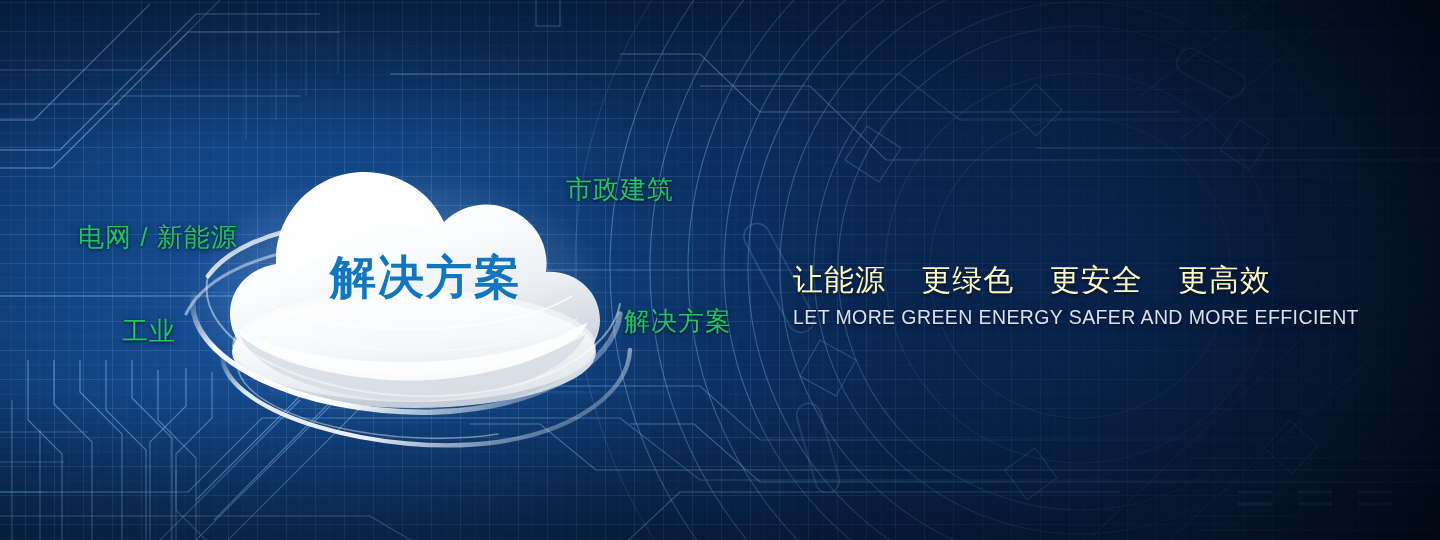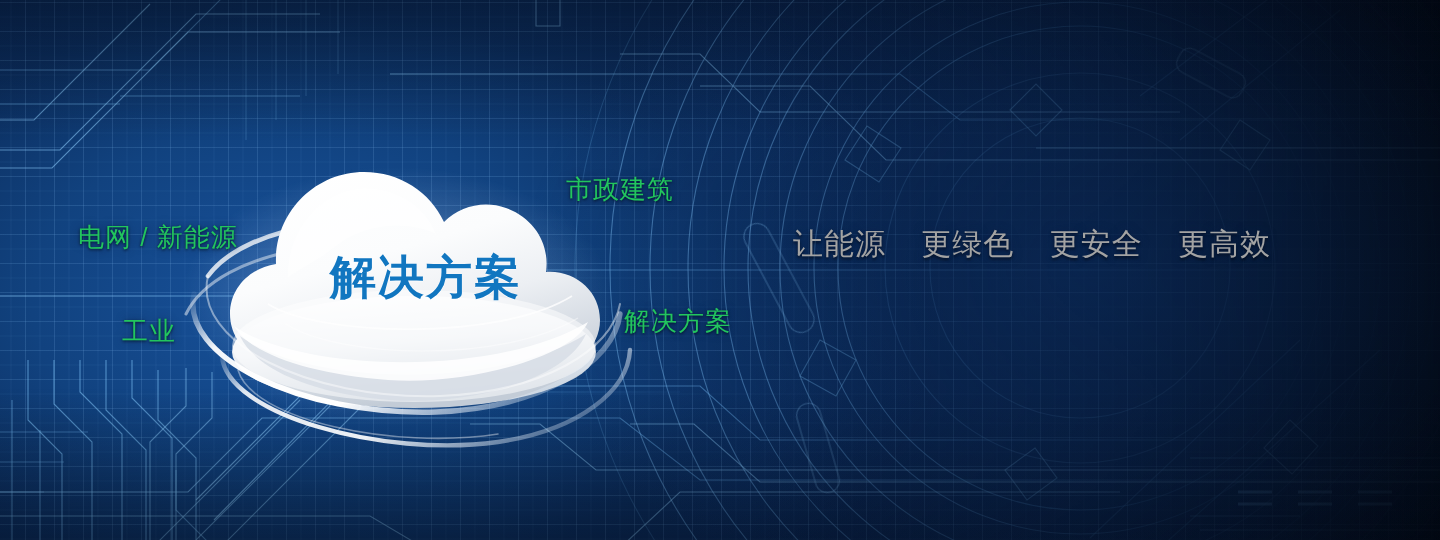--- a/index.html
+++ b/index.html
@@ -120,22 +120,23 @@
     position: absolute;
     left: 793px;
     top: 229px;
     z-index: 8;
     white-space: nowrap;
   }
   .tagline-cn {
     font-size: 30px;
     line-height: 1;
     letter-spacing: 1px;
-    color: #a3a3a3;
+    color: #fef9c3;
     text-shadow: 0 0 10px rgba(10,30,70,0.9), 0 2px 3px rgba(0,0,0,0.6);
+    margin-top: 36px;
   }
   .tagline-cn span { margin-right: 26px; }
   .tagline-cn span:last-child { margin-right: 0; }
   .tagline-en {
     margin-top: 13px;
     font-size: 19.5px;
     line-height: 1;
     letter-spacing: 0.4px;
     color: #d9e2ec;
     text-shadow: 0 0 8px rgba(8,24,60,0.9), 0 1px 2px rgba(0,0,0,0.65);
@@ -386,15 +387,16 @@
   <div class="node-label node-civic">市政建筑</div>
   <div class="node-label node-datacentre">解决方案</div>
 
   <div class="tagline">
     <div class="tagline-cn">
       <span>让能源</span>
       <span>更绿色</span>
       <span>更安全</span>
       <span>更高效</span>
     </div>
+    <div class="tagline-en">LET MORE GREEN ENERGY SAFER AND MORE EFFICIENT</div>
   </div>
 
 </div>
 
 </body></html>

